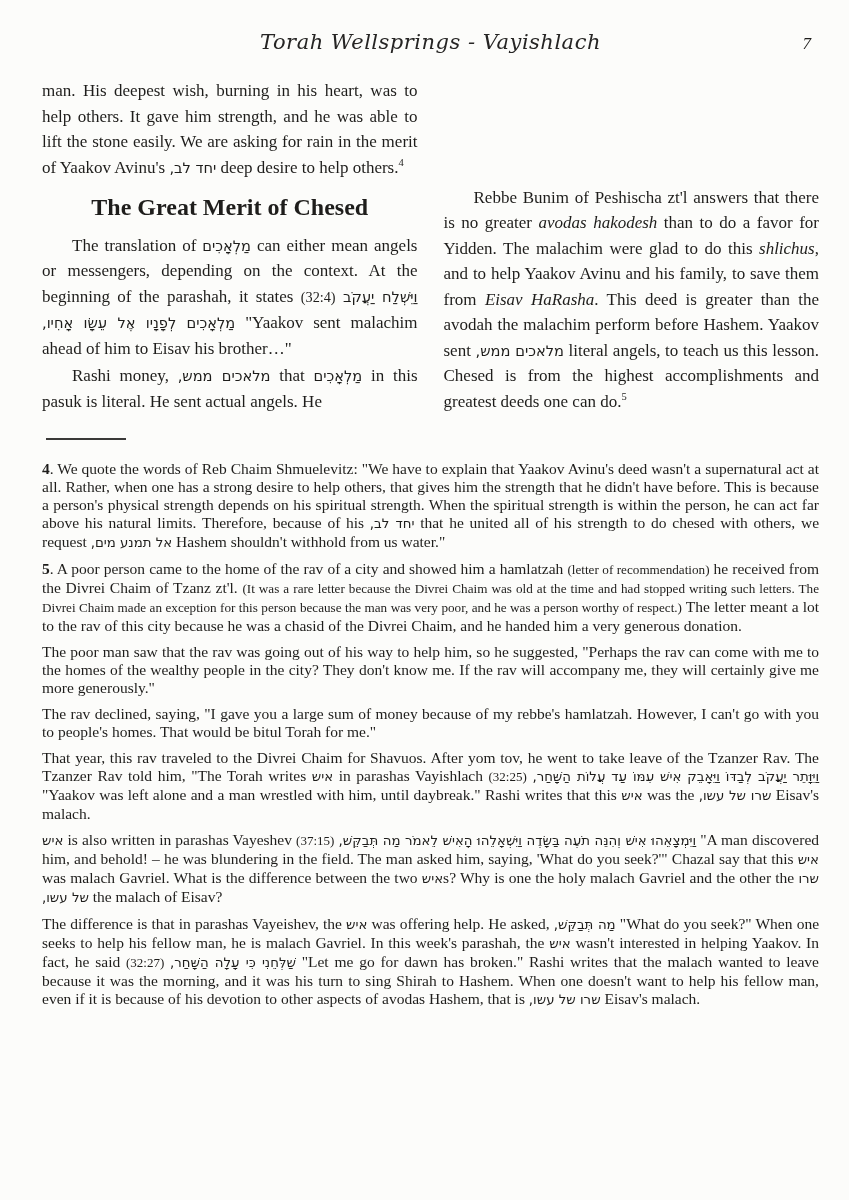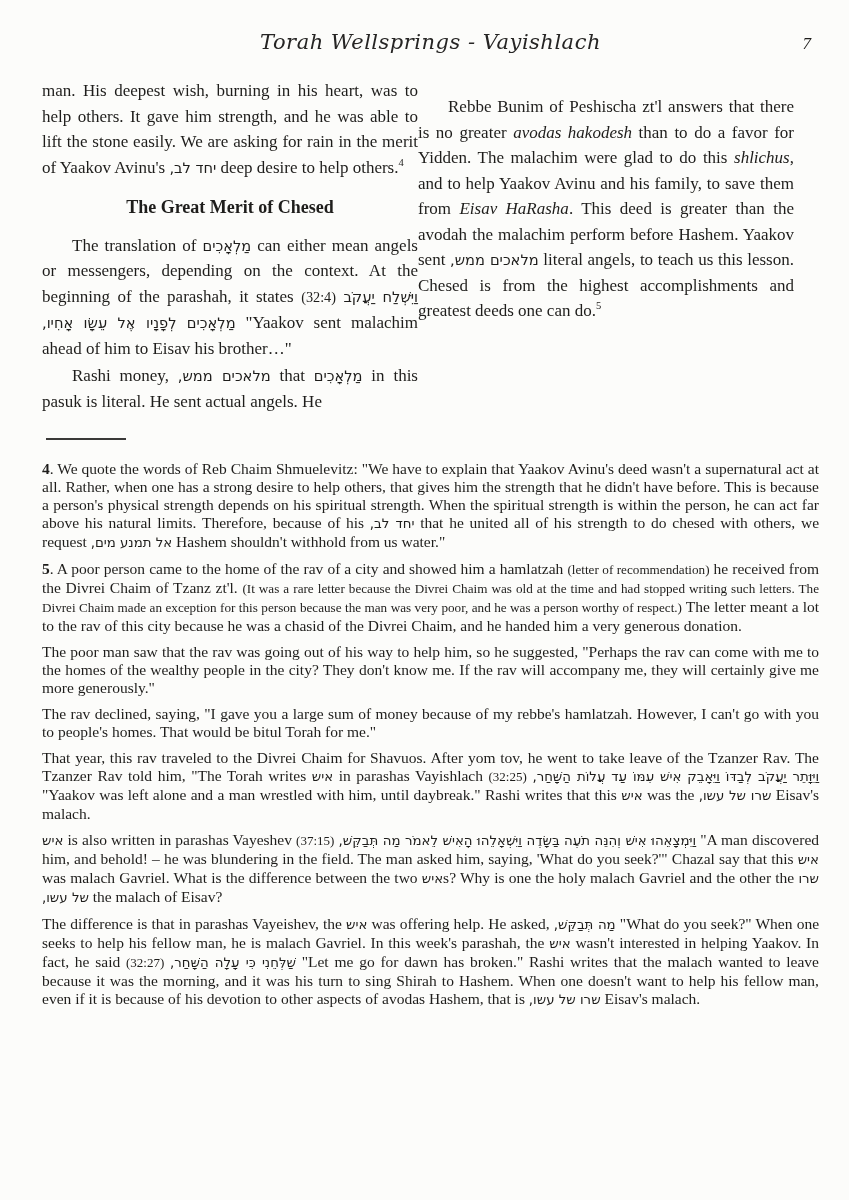--- a/index.html
+++ b/index.html
@@ -27,34 +27,36 @@
     color: #262524;
   }
   .page-number {
     position: absolute; right: 8px; top: 4px;
     font-style: italic;
     font-size: 17px;
   }
   
   .columns {
     display: flex;
+    gap: 26px;
     margin-top: 14px;
+    align-items: flex-end;
   }
   .col {
     width: 376px;
     font-size: 17px;
     line-height: 25.5px;
     text-align: justify;
   }
   .para { margin: 0; text-indent: 30px; }
   .para + .para { margin-top: 2px; }
   .para.no-indent { text-indent: 0; }
   .para.gap-before { margin-top: 16px; }
   .section-heading {
-    font-size: 18px;
+    font-size: 24px;
     font-weight: bold;
     text-align: center;
     margin: 15px 0 12px 0;
   }
   
   .footnote-rule {
     width: 80px;
     border: 0;
     border-top: 2px solid #3a3938;
     margin: 24px 0 20px 4px;

